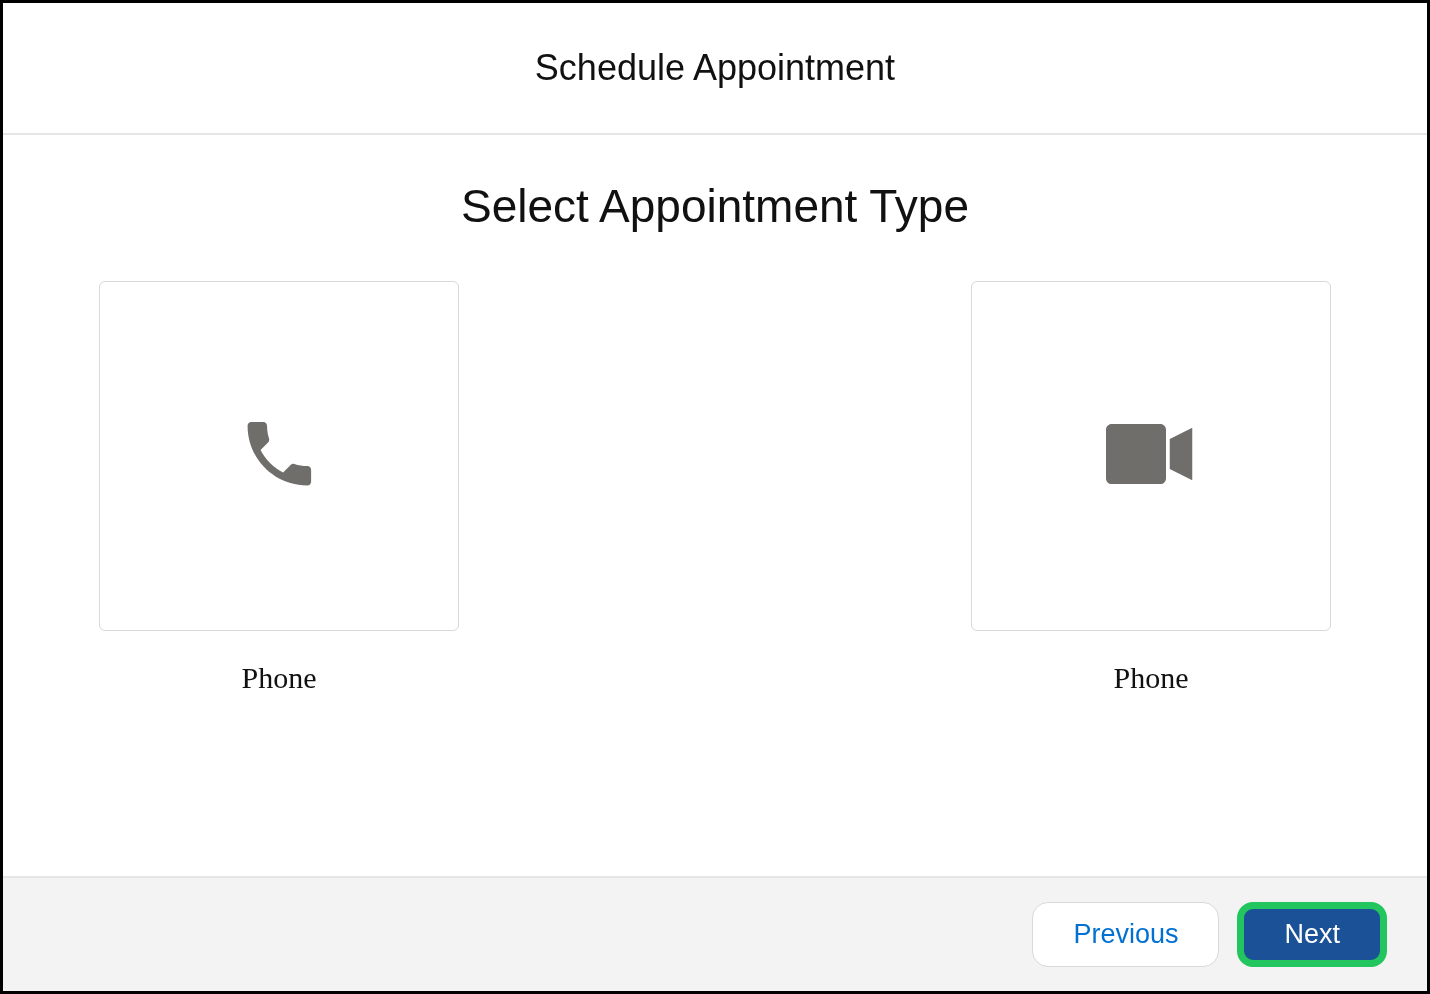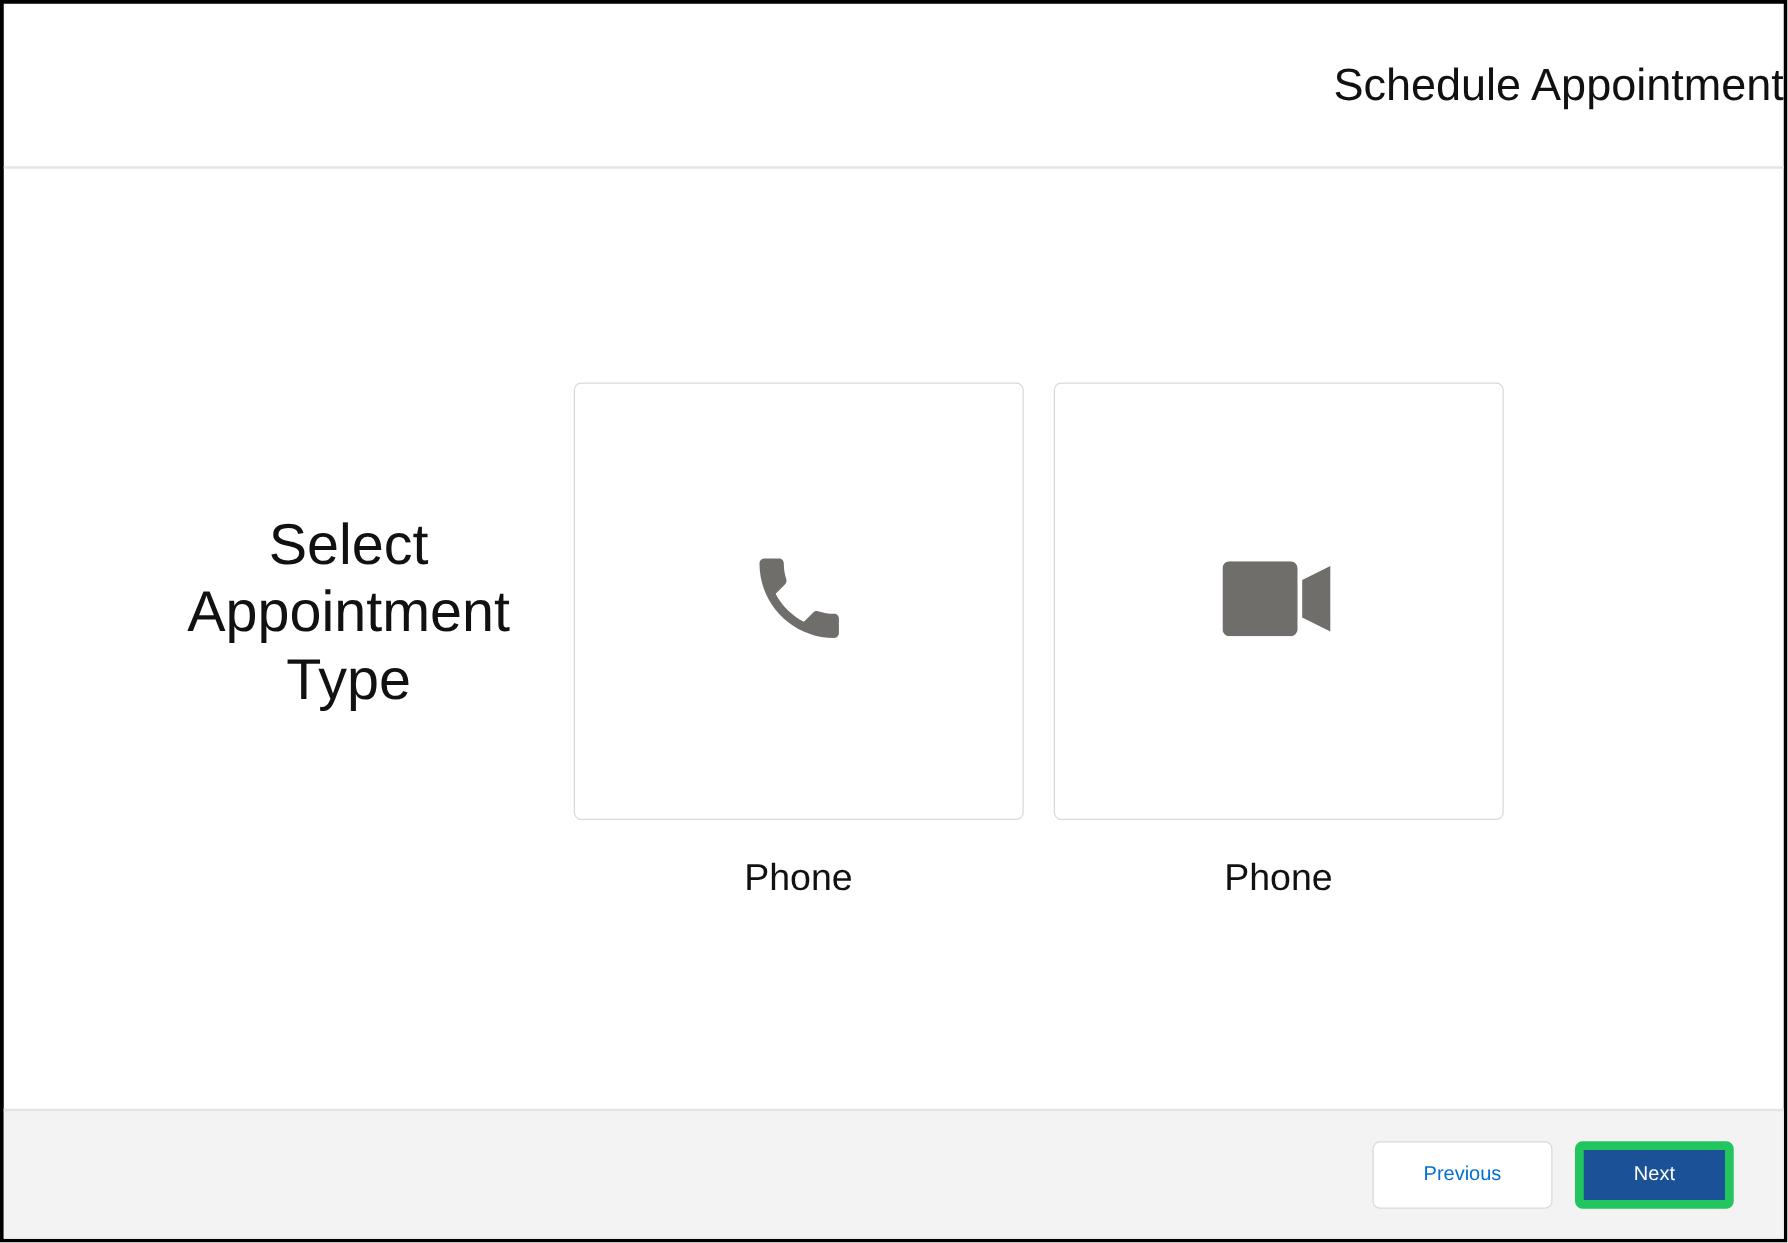--- a/index.html
+++ b/index.html
@@ -13,47 +13,48 @@
   .window {
     width: 1430px;
     height: 994px;
     border: 3px solid #000000;
     display: flex;
     flex-direction: column;
     background: #ffffff;
   }
   .header {
     padding: 44px 0 44px 0;
-    text-align: right;
+    text-align: center;
     border-bottom: 2px solid #e5e5e5;
   }
   .header-title {
     font-size: 36px;
     font-weight: 400;
     color: #111111;
   }
   .content {
     flex: 1;
     padding: 44px 96px 40px 96px;
     display: flex;
-    flex-direction: row;
+    flex-direction: column;
     align-items: center;
   }
   .section-title {
     font-size: 46px;
     font-weight: 400;
     color: #111111;
     margin-bottom: 48px;
     text-align: center;
   }
   .cards {
     display: flex;
-    gap: 24px;
+    gap: 14px;
     width: 100%;
-    justify-content: flex-start;
+    justify-content: space-between;
+    font-family: Liberation Serif, serif;
   }
   .card-col {
     display: flex;
     flex-direction: column;
     align-items: center;
     flex: 1;
     max-width: 360px;
   }
   .card {
     width: 100%;
@@ -75,23 +76,23 @@
   }
   .footer {
     background: #f3f3f3;
     border-top: 2px solid #e5e5e5;
     padding: 24px 40px;
     display: flex;
     justify-content: flex-end;
     gap: 18px;
   }
   .btn {
-    font-size: 16px;
+    font-size: 27px;
     padding: 12px 40px;
-    border-radius: 6px;
+    border-radius: 16px;
     cursor: pointer;
     font-weight: 400;
     line-height: 1;
   }
   .btn-secondary {
     background: #ffffff;
     border: 1px solid #d9d9d9;
     color: #0070d2;
   }
   .btn-primary {

